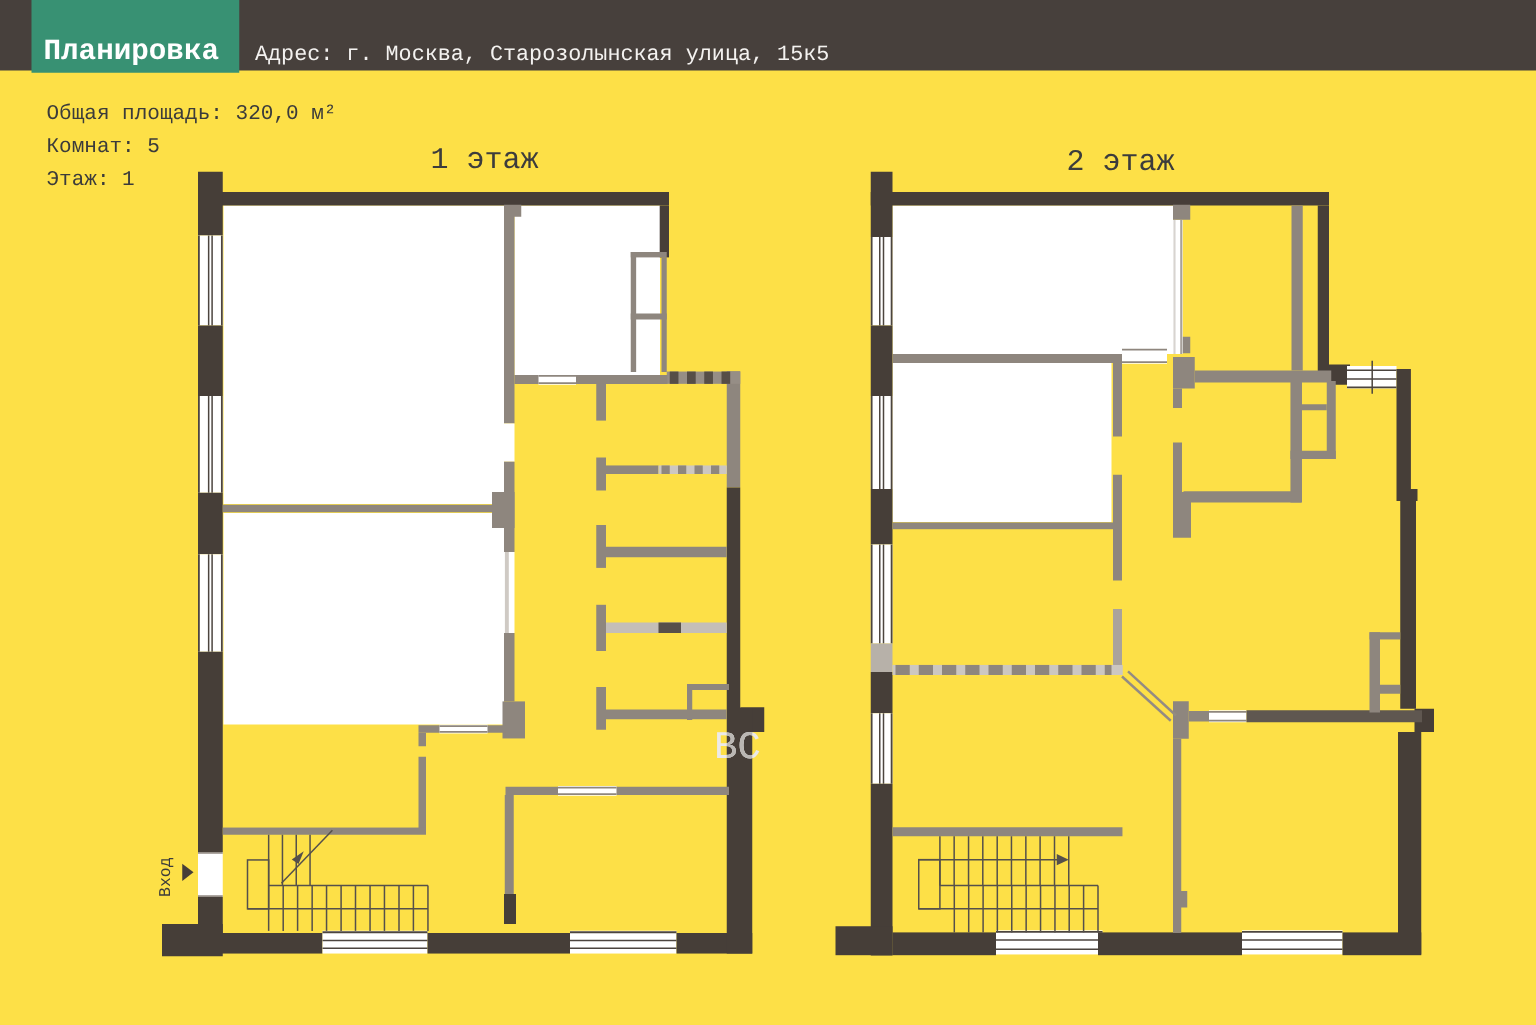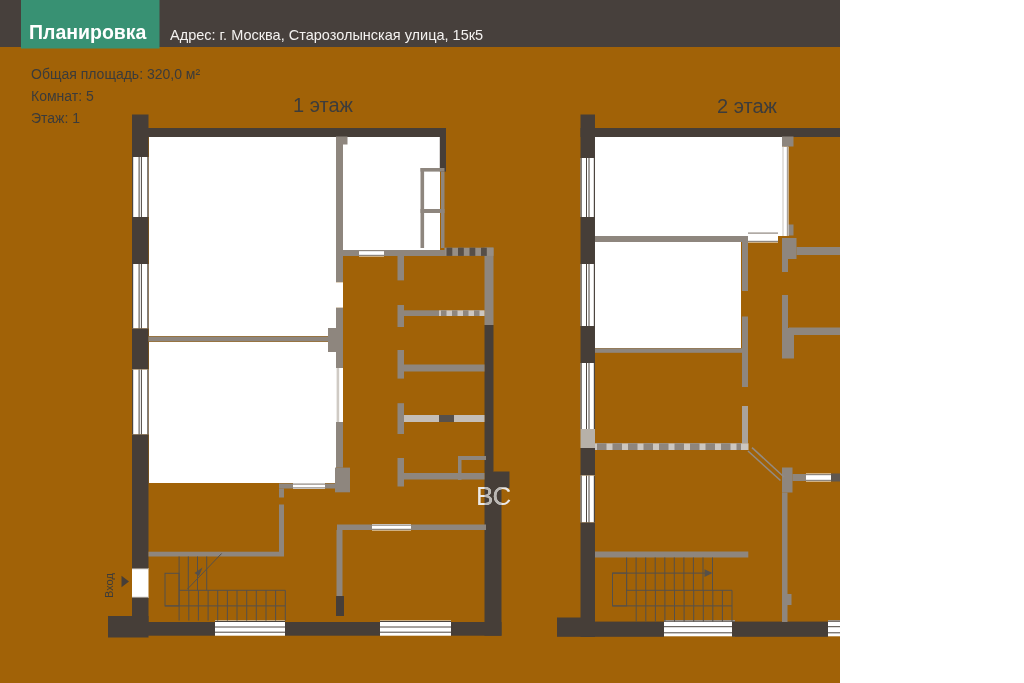--- a/index.html
+++ b/index.html
@@ -1,16 +1,16 @@
 <!DOCTYPE html>
 <html><head><meta charset="utf-8">
 <style>
 html,body{margin:0;padding:0;background:#ffffff;}
-#page{position:relative;width:840px;height:683px;background:#a16207;overflow:hidden;
-font-family:Liberation Sans, sans-serif;}
+#page{position:relative;width:1024px;height:683px;background:#fde047;overflow:hidden;
+font-family:Liberation Mono, monospace;}
 </style></head>
 <body>
 <div id="page">
 <svg width="1024" height="683" viewBox="0 0 1024 683" xmlns="http://www.w3.org/2000/svg">
 
 <rect x="0.0" y="0.0" width="1024.0" height="47.0" fill="#47403c"></rect>
 
 <rect x="21.0" y="0.0" width="138.5" height="48.5" fill="#389173"></rect>
 
 <text x="29" y="39" font-size="19.5" font-weight="bold" fill="#ffffff">Планировка</text>

